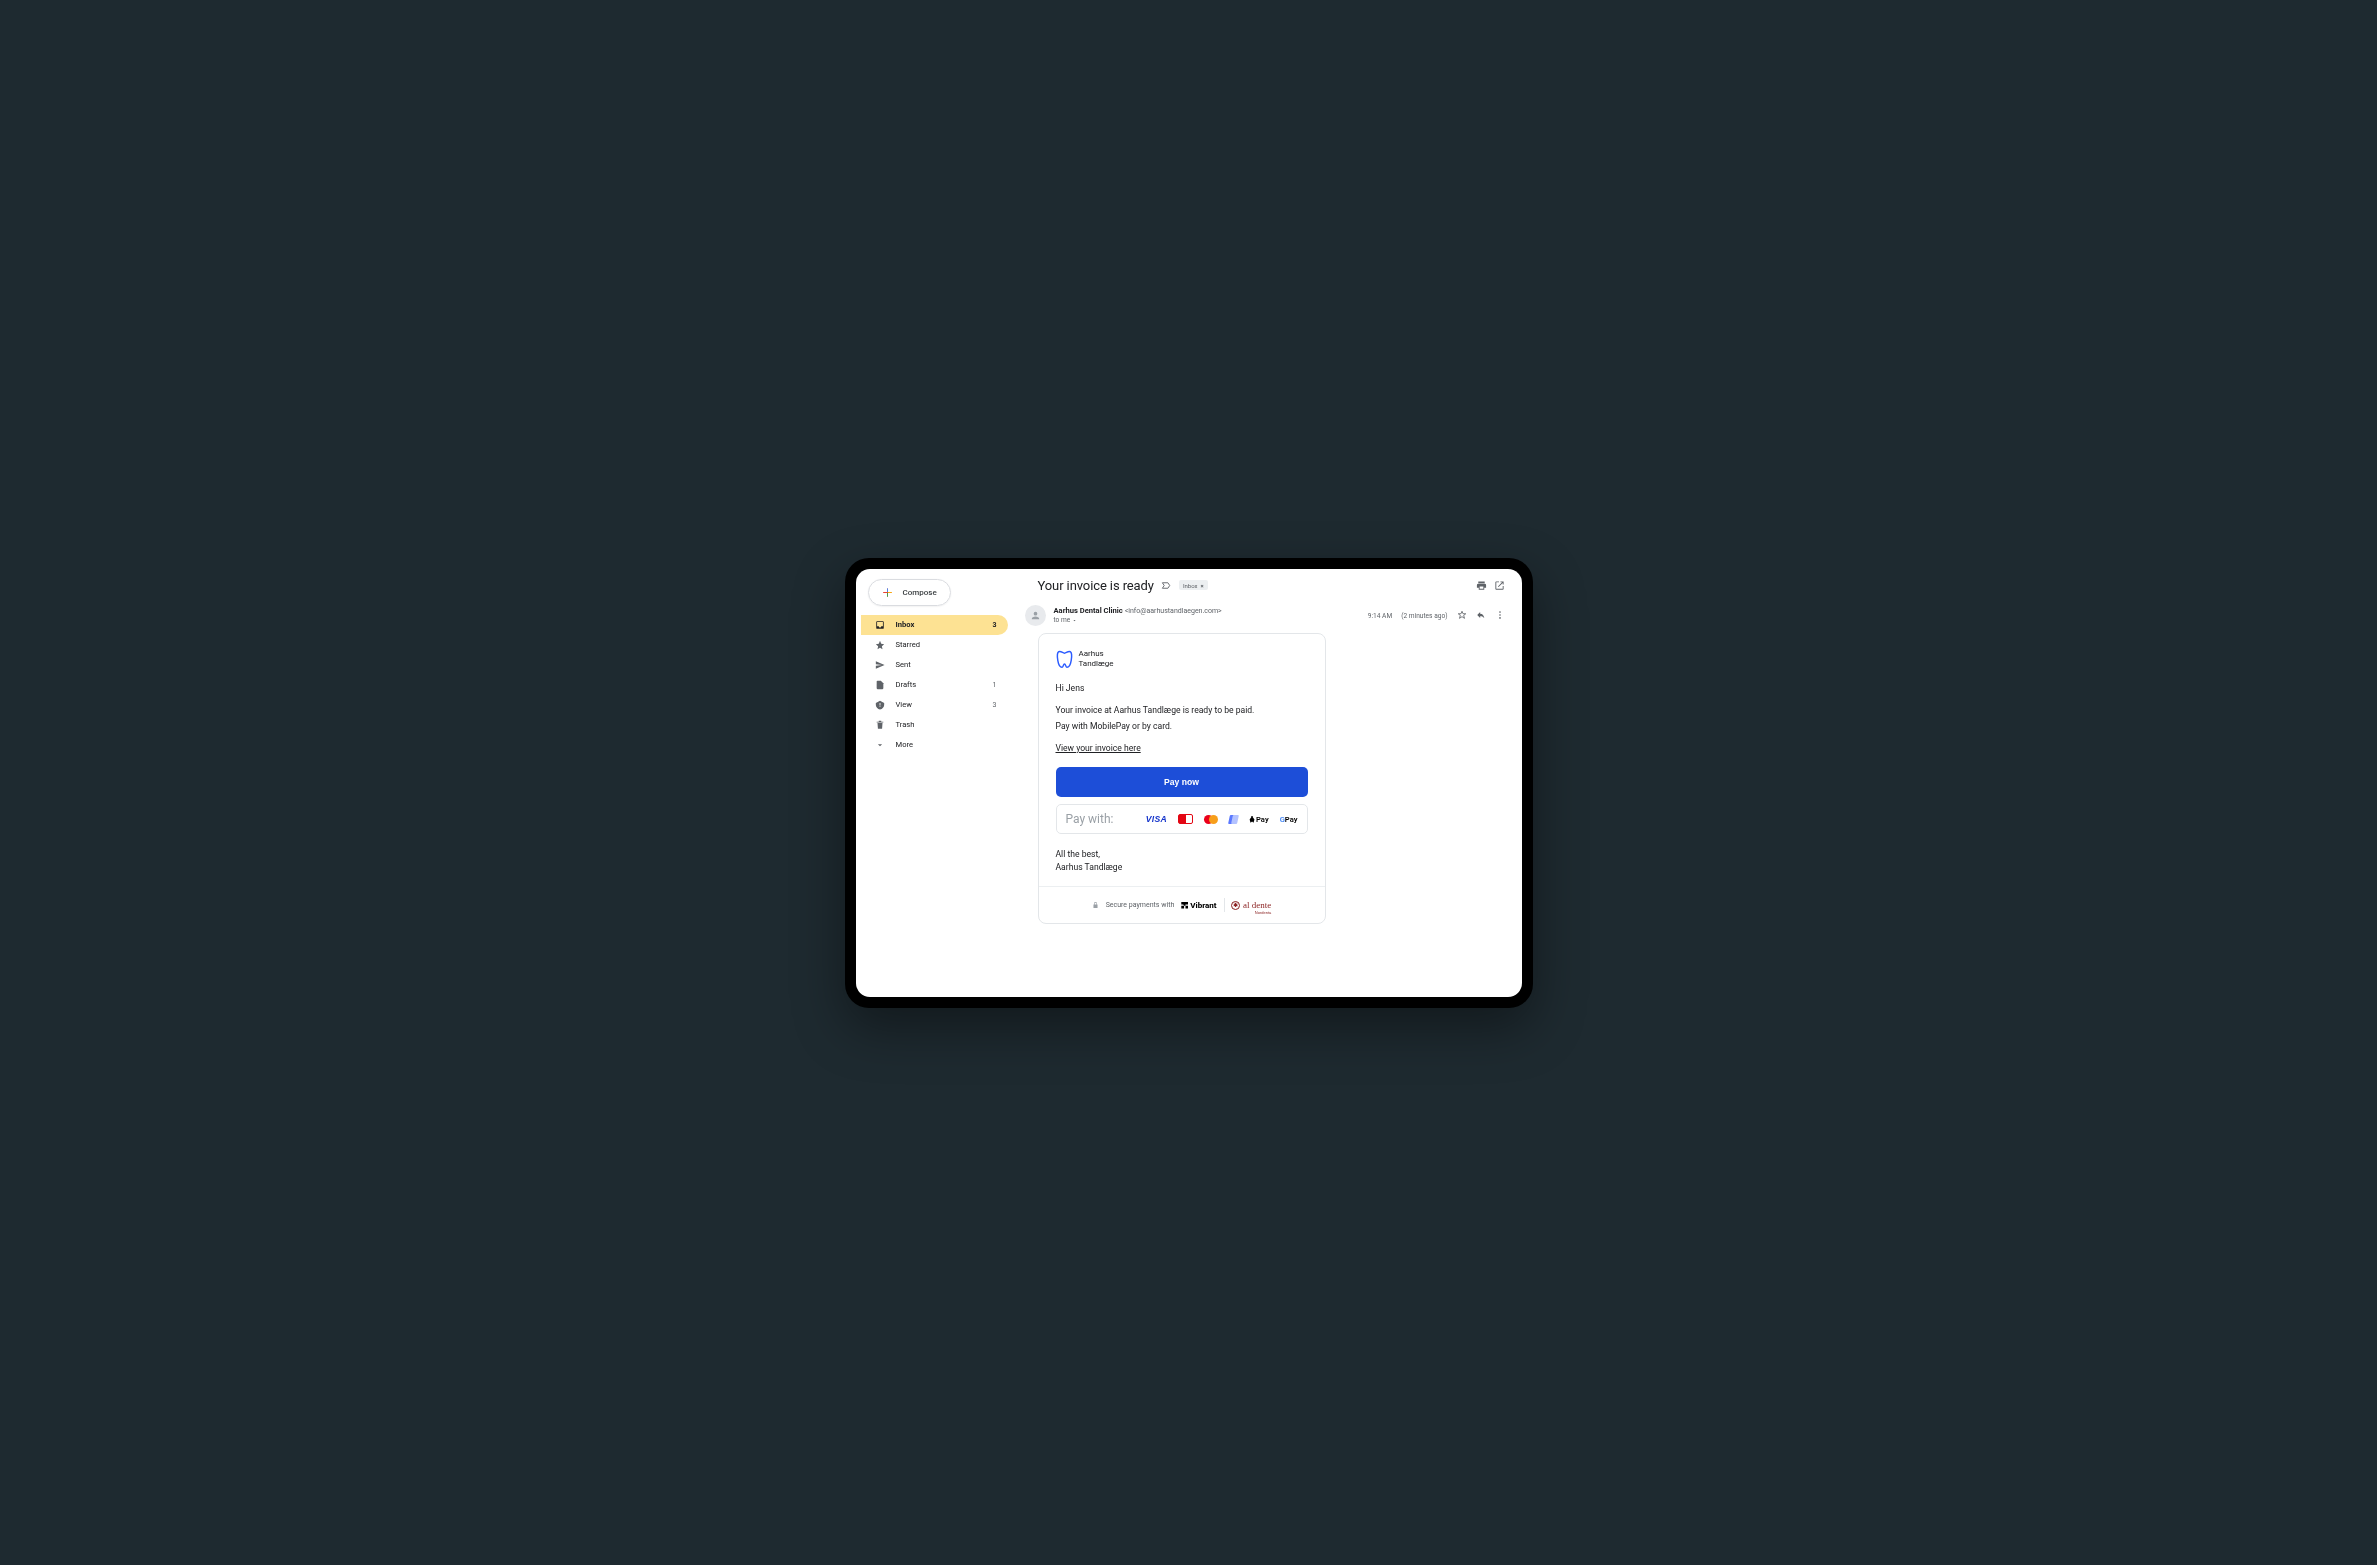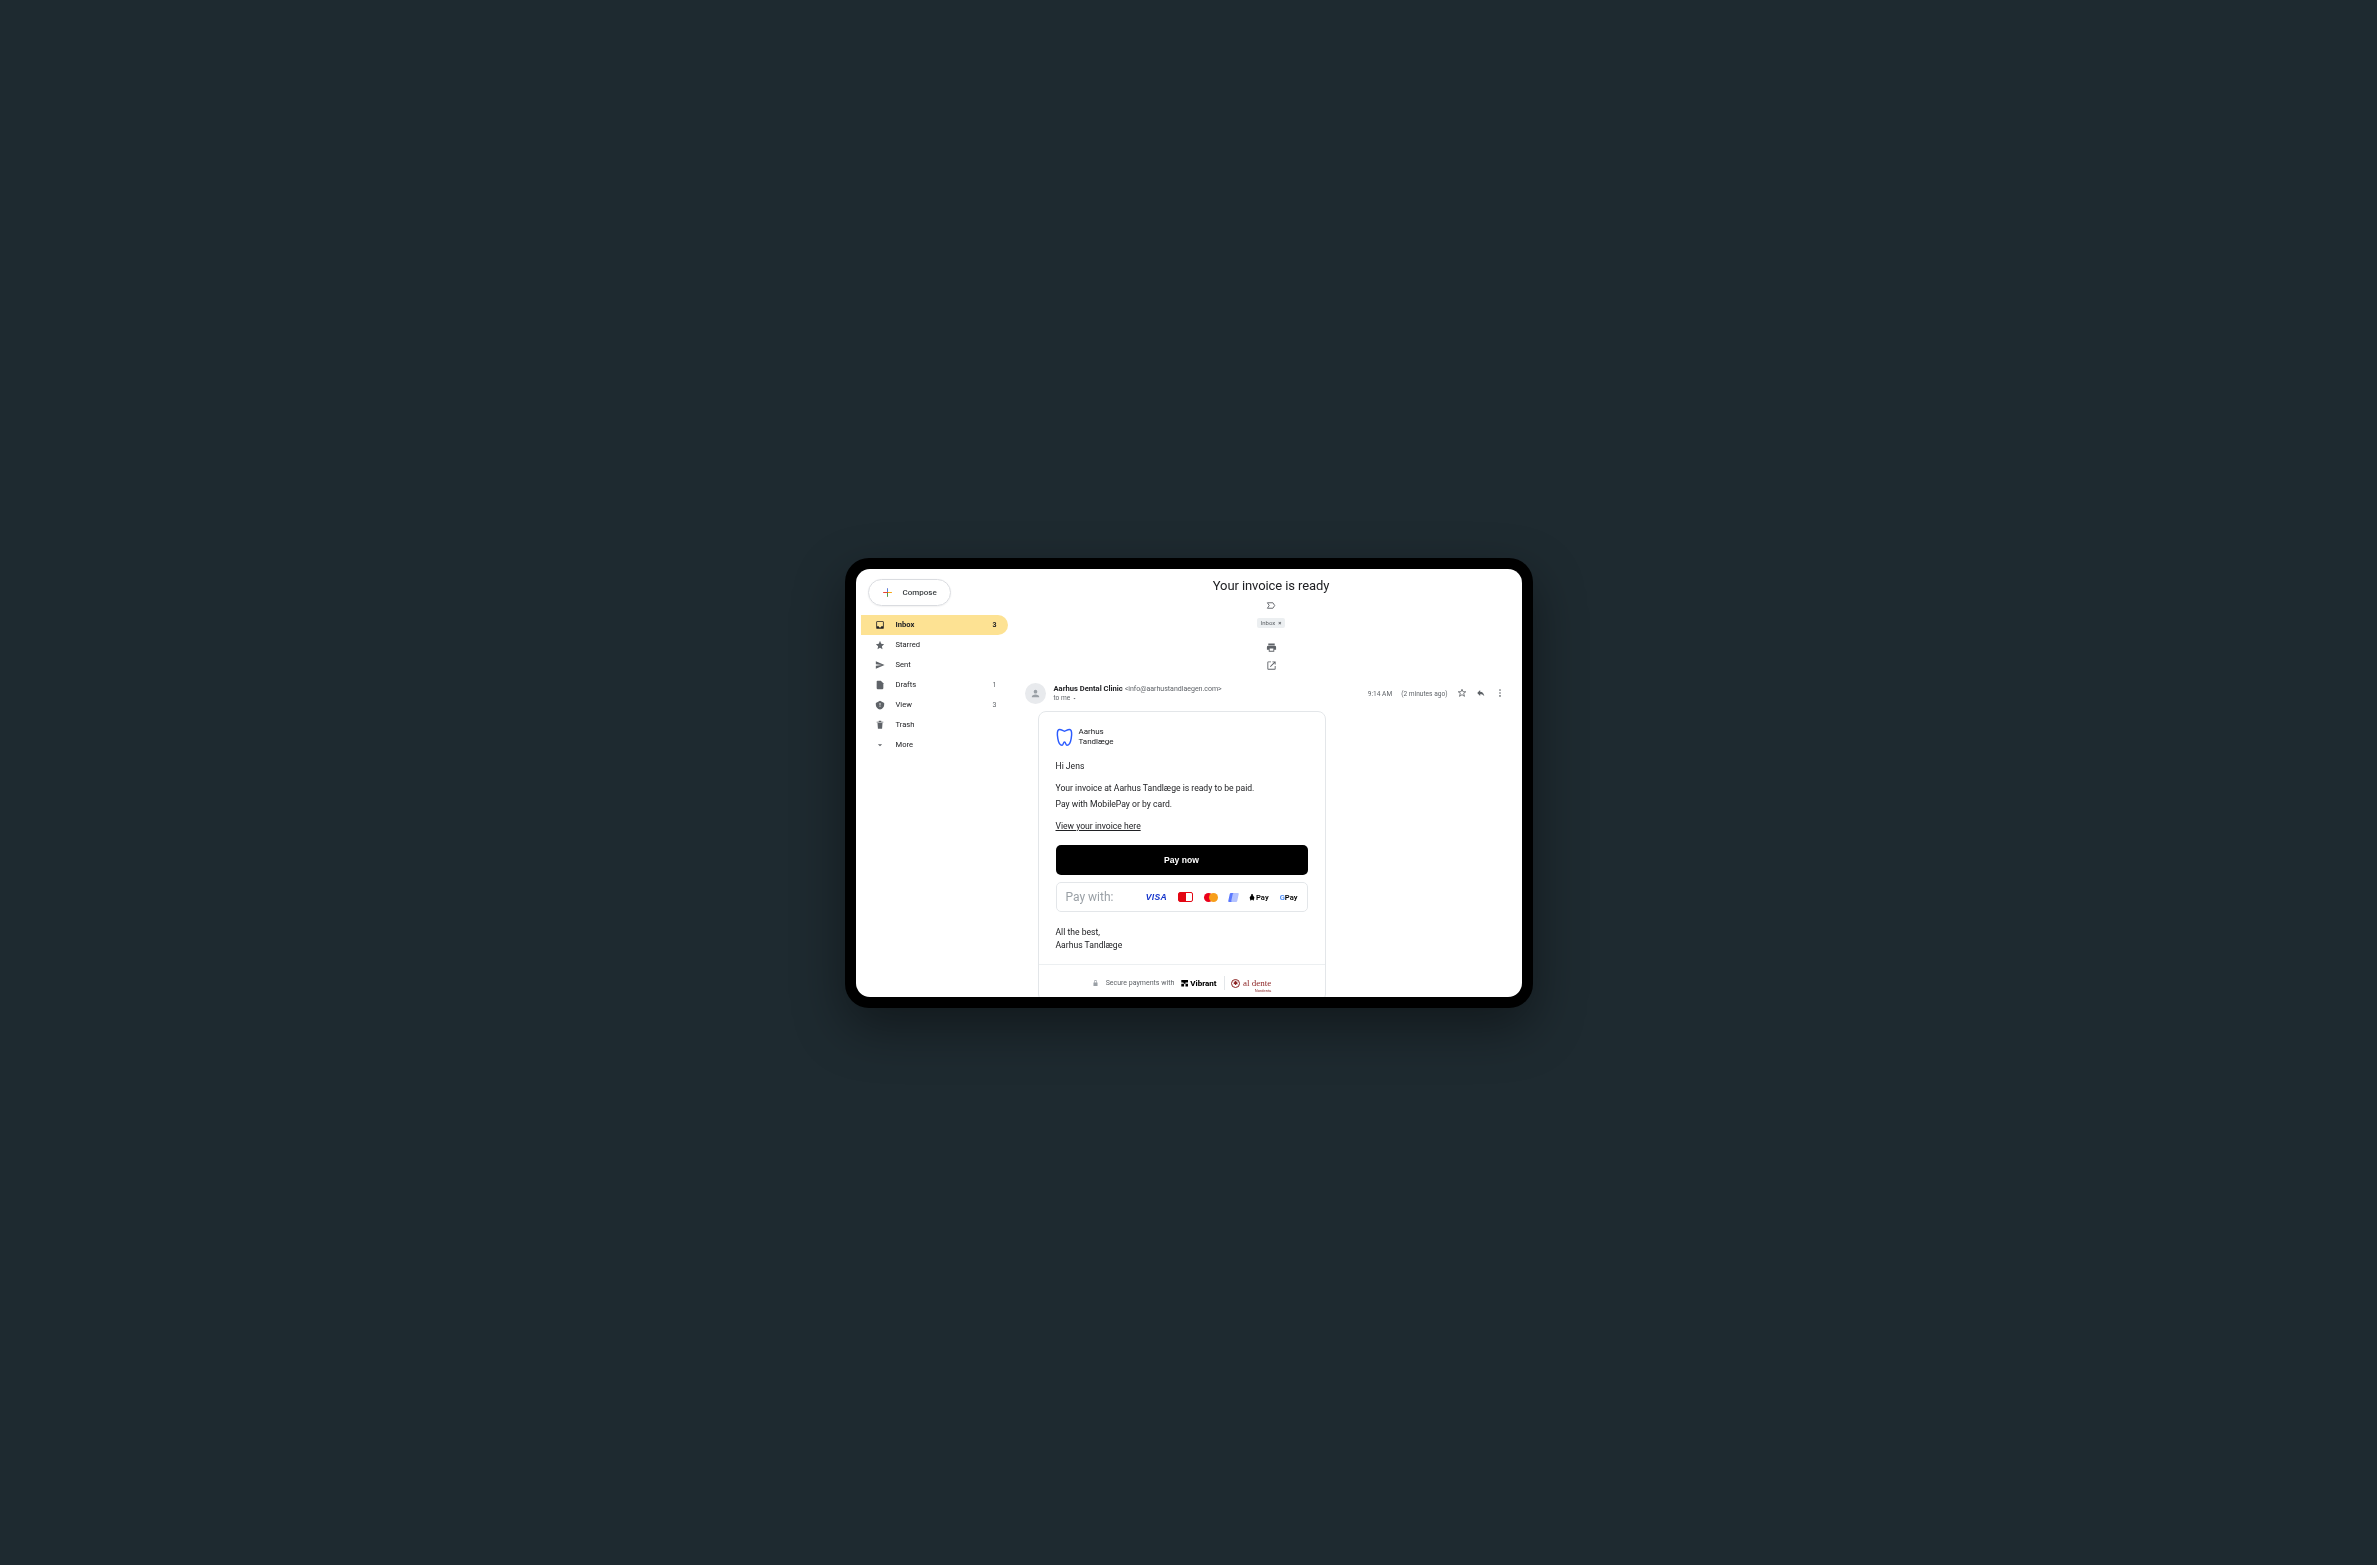--- a/index.html
+++ b/index.html
@@ -89,21 +89,20 @@
   .toolbar .ico {
     width: 11px; height: 11px; color: #5f6368; cursor: pointer;
   }
   .toolbar .spacer { flex: 1; }
   .toolbar .range { font-size: 6.6px; color: #5f6368; margin-right: 2px;}
   .subject-row {
     display: flex;
     align-items: center;
     gap: 7px;
     padding: 9px 17px 4px 30px;
-    flex-direction: column;
   }
   .subject {
     font-size: 13px;
     font-weight: 400;
     color: #202124;
     letter-spacing: -0.1px;
   }
   .d-icon { width:11px; height:11px; color:#5f6368; }
   .chip {
     display: inline-flex;
@@ -156,21 +155,21 @@
   }
   .brand svg { width:17px; height:20px; }
   .brand-text { font-size:8px; line-height:1.15; color:#202124; }
   .email-body p { font-size:8.6px; color:#202124; margin-bottom: 3px; line-height:1.5; }
   .email-body .gap { height: 7px; }
   .email-body a.invoice-link { color:#202124; font-size:8.6px; }
 
   .pay-btn {
     margin-top: 14px;
     width: 100%;
-    background: #000000;
+    background: #1d4ed8;
     color: #fff;
     border: none;
     border-radius: 5px;
     padding: 10px;
     font-size: 8.6px;
     font-weight: 700;
     cursor: pointer;
   }
   .pay-with {
     margin-top: 7px;

